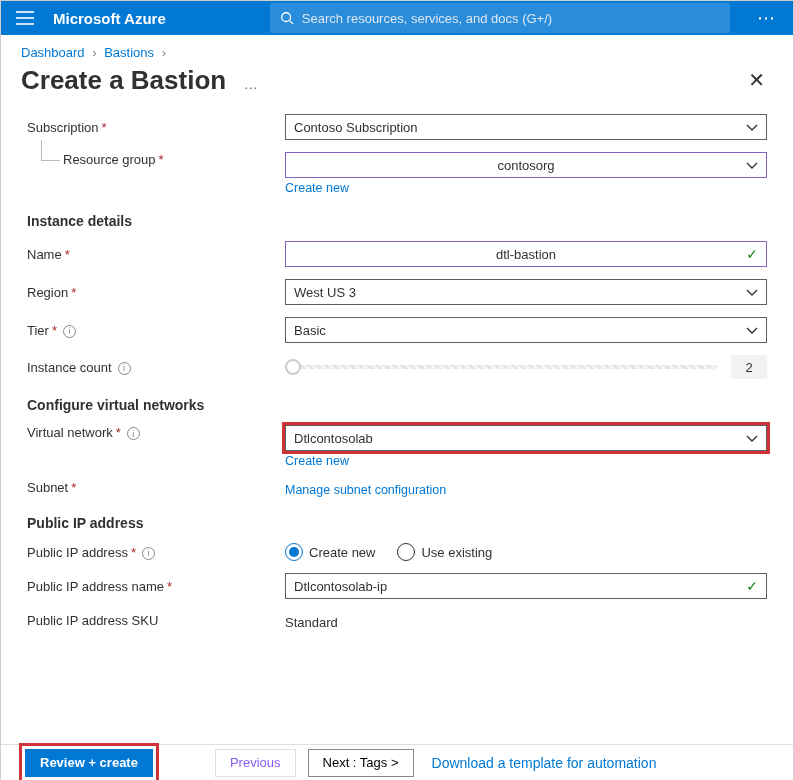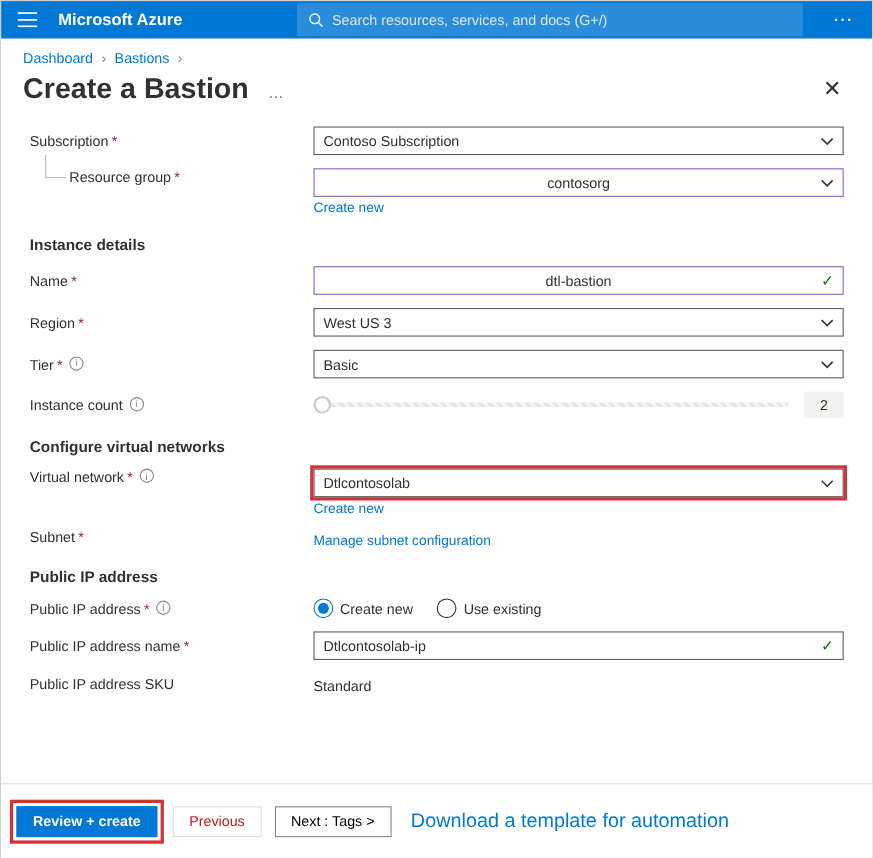--- a/index.html
+++ b/index.html
@@ -20,21 +20,21 @@
   .breadcrumb .sep { color: #888; margin: 0 4px; }
   
   .header-row { display: flex; align-items: center; justify-content: space-between; padding: 0 20px 10px; }
   .page-title { font-size: 26px; font-weight: 600; }
   .page-title-ell { margin-left: 14px; color: #666; letter-spacing: 2px; font-size: 14px; }
   .close-btn { font-size: 20px; cursor: pointer; padding: 4px 8px; color:#333;}
   
   .form-area { padding: 8px 26px 0; height: 610px; overflow-y: auto; }
   .row { display: flex; align-items: center; margin-bottom: 12px; }
   .row.tall { align-items: flex-start; }
-  .label-col { width: 258px; flex-shrink: 0; display: flex; align-items: flex-start; }
+  .label-col { width: 258px; flex-shrink: 0; display: flex; align-items: flex-end; }
   .label-col.indent { padding-left: 36px; position:relative; }
   .label-col.indent::before { content:""; position:absolute; left:14px; top:-12px; height:20px; width:18px; border-left:1px solid #bbb; border-bottom:1px solid #bbb;}
   .req { color: #a4262c; margin-left: 3px; }
   .info-ic { width: 13px; height: 13px; border: 1px solid #888; border-radius: 50%; display: inline-flex; align-items: center; justify-content: center; font-size: 9px; color: #888; margin-left: 6px; }
   .ctrl-col { flex: 1; }
   
   .section-h { font-weight: 600; font-size: 14px; margin: 18px 0 12px; }
   
   .select, .textin { width: 100%; height: 26px; border: 1px solid #605e5c; background: #fff; display: flex; align-items: center; padding: 0 8px; font-size: 13px; position: relative; }
   .select .chev { position: absolute; right: 8px; }
@@ -49,26 +49,26 @@
   .slider-track { flex: 1; height: 4px; background: repeating-linear-gradient(45deg,#e4e4e4,#e4e4e4 3px,#f5f5f5 3px,#f5f5f5 6px); border-radius: 2px; position: relative; }
   .slider-thumb { position: absolute; left: 0; top: -6px; width: 16px; height: 16px; border-radius: 50%; background: #fff; border: 2px solid #ccc; }
   .slider-val { width: 36px; height: 24px; background: #f3f2f1; display: flex; align-items: center; justify-content: center; font-size: 13px; }
   
   .radio-row { display: flex; gap: 22px; align-items: center; }
   .radio-opt { display: flex; align-items: center; gap: 6px; }
   .radio-c { width: 18px; height: 18px; border: 1px solid #323130; border-radius: 50%; display: flex; align-items: center; justify-content: center; }
   .radio-c.sel { border-color: #0078d4; }
   .radio-c.sel::after { content: ""; width: 10px; height: 10px; background: #0078d4; border-radius: 50%; }
   
-  .footer { position: absolute; bottom: 0; left: 1px; right: 1px; height: 68px; border-top: 1px solid #e1dfdd; display: flex; align-items: center; padding: 0 12px; gap: 12px; background: #fff; }
+  .footer { position: absolute; bottom: 0; left: 1px; right: 1px; height: 36px; border-top: 1px solid #e1dfdd; display: flex; align-items: center; padding: 0 22px; gap: 12px; background: #fff; }
   .btn { height: 28px; padding: 0 14px; border: 1px solid #8a8886; background: #fff; font-size: 13px; cursor: pointer; display: flex; align-items: center; }
   .btn.primary { background: #0078d4; color: #fff; border-color: #0078d4; font-weight:600; }
-  .btn.disabled { color: #b91c1c; border-color: #e1dfdd; cursor: default; }
+  .btn.disabled { color: #8b5cf6; border-color: #e1dfdd; cursor: default; margin-left: 48px; }
   .red-box { outline: 3px solid #d13438; outline-offset: 1px; padding:2px;}
-  .footer .link { margin-top:0; font-size:18px; margin-left:6px;}
+  .footer .link { margin-top:0; font-size:14px; margin-left:6px;}
   .plain-val { font-size:13px; padding-top:4px;}
 </style>
 </head>
 <body>
 
 <div class="topbar">
   <div class="hamburger">
     <svg width="18" height="14" viewBox="0 0 18 14" fill="none" stroke-width="1.6">
         <line x1="0" y1="1" x2="18" y2="1"></line>
         <line x1="0" y1="7" x2="18" y2="7"></line>

